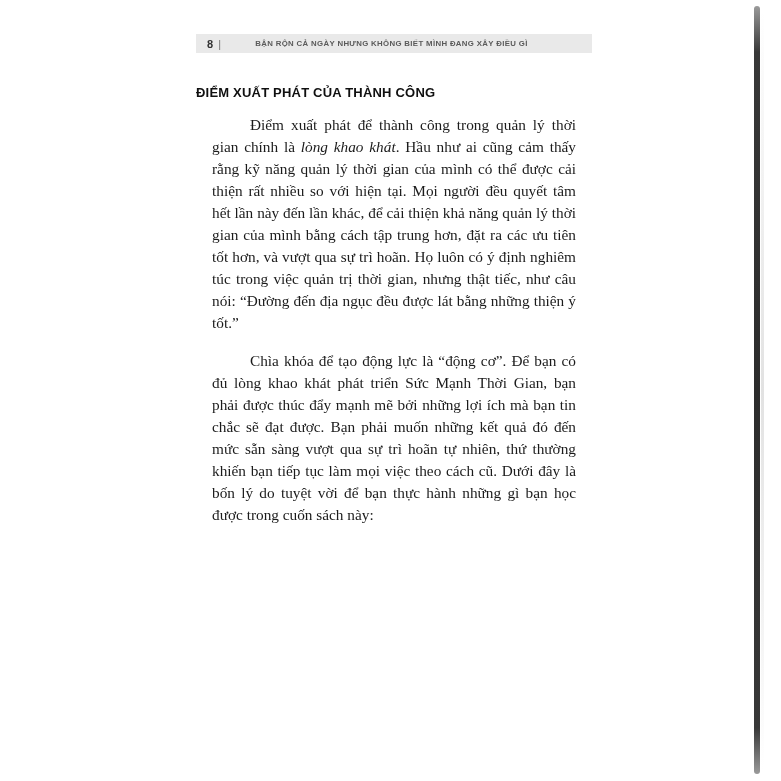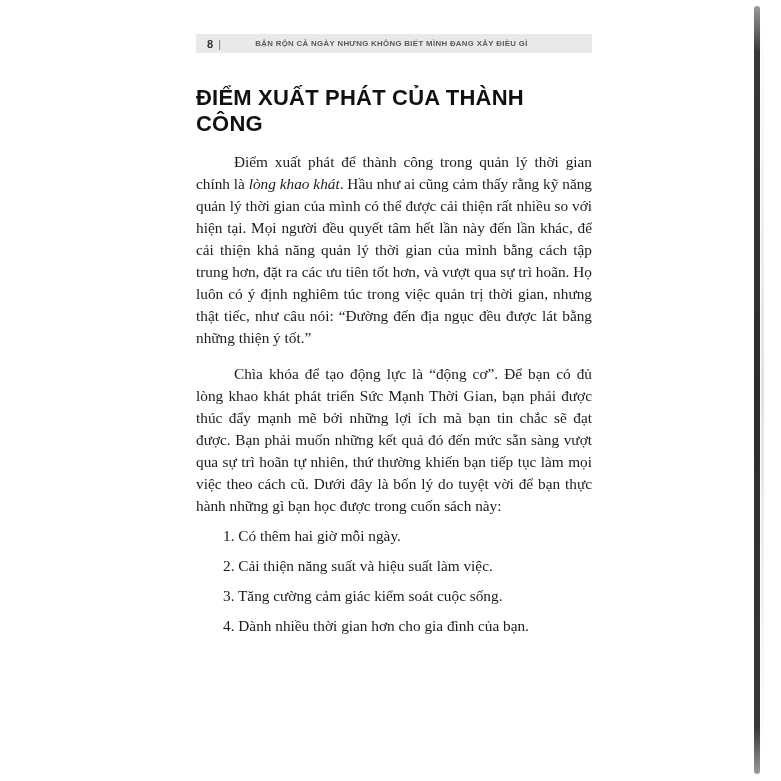--- a/index.html
+++ b/index.html
@@ -66,26 +66,26 @@
     font-weight: bold;
     letter-spacing: 0.35px;
     color: #5a5a5a;
     padding-right: 30px;
     white-space: nowrap;
   }
   .heading {
     margin: 32px 0 0 0;
     font-family: "Liberation Sans", sans-serif;
     font-weight: 700;
-    font-size: 22px;
+    font-size: 13px;
     letter-spacing: 0.2px;
     color: #101010;
   }
   .para {
-    margin: 0;
+    margin: 16px;
     margin-top: 14px;
     font-size: 15.3px;
     line-height: 22px;
     text-align: justify;
     color: #1b1b1b;
   }
   .para.indent {
     text-indent: 38px;
   }
   .para em {
@@ -118,21 +118,15 @@
       <span class="header-sep">|</span>
       <span class="running-title">BẬN RỘN CẢ NGÀY NHƯNG KHÔNG BIẾT MÌNH ĐANG XÂY ĐIỀU GÌ</span>
     </div>
 
     <h1 class="heading">ĐIỂM XUẤT PHÁT CỦA THÀNH CÔNG</h1>
 
     <p class="para indent"><span>Điểm xuất phát để thành công trong quản lý thời gian chính là </span><em>lòng khao khát</em><span>. Hầu như ai cũng cảm thấy rằng kỹ năng quản lý thời gian của mình có thể được cải thiện rất nhiều so với hiện tại. Mọi người đều quyết tâm hết lần này đến lần khác, để cải thiện khả năng quản lý thời gian của mình bằng cách tập trung hơn, đặt ra các ưu tiên tốt hơn, và vượt qua sự trì hoãn. Họ luôn có ý định nghiêm túc trong việc quản trị thời gian, nhưng thật tiếc, như câu nói: “Đường đến địa ngục đều được lát bằng những thiện ý tốt.”</span></p>
 
     <p class="para indent">Chìa khóa để tạo động lực là “động cơ”. Để bạn có đủ lòng khao khát phát triển Sức Mạnh Thời Gian, bạn phải được thúc đẩy mạnh mẽ bởi những lợi ích mà bạn tin chắc sẽ đạt được. Bạn phải muốn những kết quả đó đến mức sẵn sàng vượt qua sự trì hoãn tự nhiên, thứ thường khiến bạn tiếp tục làm mọi việc theo cách cũ. Dưới đây là bốn lý do tuyệt vời để bạn thực hành những gì bạn học được trong cuốn sách này:</p>
 
-    <div class="list">
-      <div class="list-item">1. Có thêm hai giờ mỗi ngày.</div>
-      <div class="list-item">2. Cải thiện năng suất và hiệu suất làm việc.</div>
-      <div class="list-item">3. Tăng cường cảm giác kiểm soát cuộc sống.</div>
-      <div class="list-item">4. Dành nhiều thời gian hơn cho gia đình của bạn.</div>
-    </div>
 
   </div>
 </div>
 
 </body></html>

